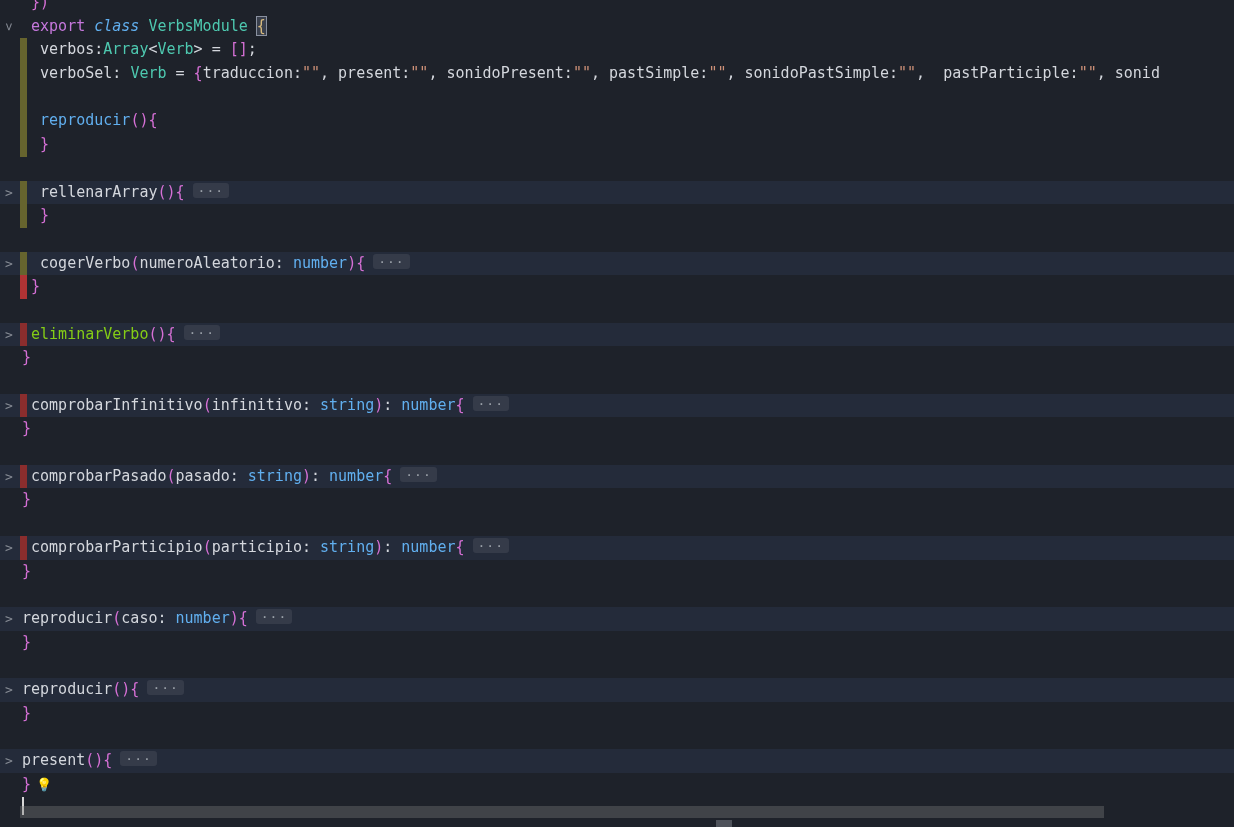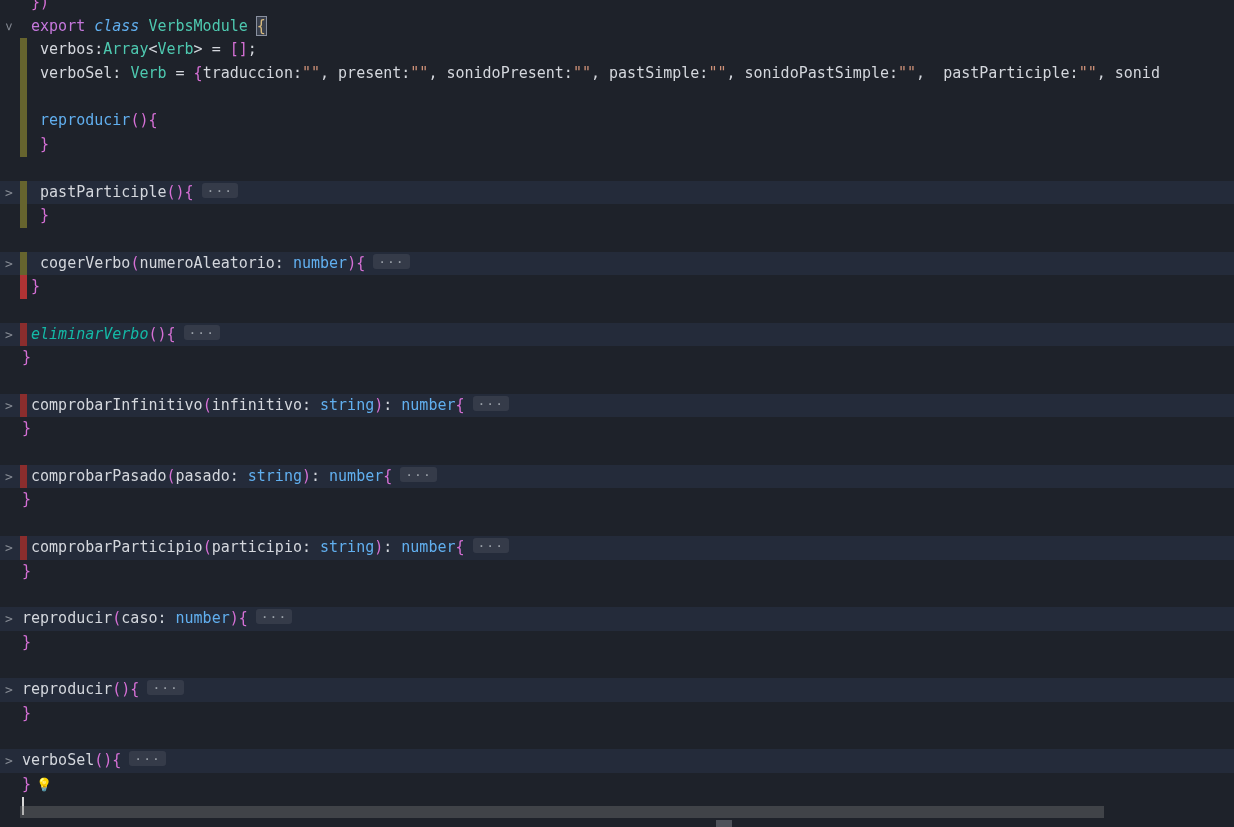--- a/index.html
+++ b/index.html
@@ -47,43 +47,43 @@
 <div class="editor">
   <div class="lines">
       <div class="line"><span class="code"><span style="color: rgb(214, 112, 214);"> })</span></span></div>
       <div class="line"><span class="chevron expanded">&gt;</span><span class="code"><span style="color: rgb(212, 215, 221);"> </span><span style="color: rgb(198, 120, 221);">export</span><span style="color: rgb(212, 215, 221);"> </span><span style="color: rgb(97, 175, 239); font-style: italic;">class</span><span style="color: rgb(212, 215, 221);"> </span><span style="color: rgb(78, 201, 176);">VerbsModule</span><span style="color: rgb(212, 215, 221);"> </span><span class="bracket-match" style="color: rgb(215, 186, 125);">{</span></span></div>
       <div class="line"><span class="gutter-mark" style="background: rgb(102, 100, 46);"></span><span class="code"><span style="color: rgb(212, 215, 221);">  verbos:</span><span style="color: rgb(78, 201, 176);">Array</span><span style="color: rgb(212, 215, 221);">&lt;</span><span style="color: rgb(78, 201, 176);">Verb</span><span style="color: rgb(212, 215, 221);">&gt; = </span><span style="color: rgb(214, 112, 214);">[]</span><span style="color: rgb(212, 215, 221);">;</span></span></div>
       <div class="line"><span class="gutter-mark" style="background: rgb(102, 100, 46);"></span><span class="code"><span style="color: rgb(212, 215, 221);">  verboSel: </span><span style="color: rgb(78, 201, 176);">Verb</span><span style="color: rgb(212, 215, 221);"> = </span><span style="color: rgb(214, 112, 214);">{</span><span style="color: rgb(212, 215, 221);">traduccion:</span><span style="color: rgb(206, 145, 120);">""</span><span style="color: rgb(212, 215, 221);">, present:</span><span style="color: rgb(206, 145, 120);">""</span><span style="color: rgb(212, 215, 221);">, sonidoPresent:</span><span style="color: rgb(206, 145, 120);">""</span><span style="color: rgb(212, 215, 221);">, pastSimple:</span><span style="color: rgb(206, 145, 120);">""</span><span style="color: rgb(212, 215, 221);">, sonidoPastSimple:</span><span style="color: rgb(206, 145, 120);">""</span><span style="color: rgb(212, 215, 221);">,  pastParticiple:</span><span style="color: rgb(206, 145, 120);">""</span><span style="color: rgb(212, 215, 221);">, sonid</span></span></div>
       <div class="line"><span class="gutter-mark" style="background: rgb(102, 100, 46);"></span></div>
       <div class="line"><span class="gutter-mark" style="background: rgb(102, 100, 46);"></span><span class="code"><span style="color: rgb(212, 215, 221);">  </span><span style="color: rgb(97, 175, 239);">reproducir</span><span style="color: rgb(214, 112, 214);">(){</span></span></div>
       <div class="line"><span class="gutter-mark" style="background: rgb(102, 100, 46);"></span><span class="code"><span style="color: rgb(214, 112, 214);">  }</span></span></div>
       <div class="line"><span class="code"></span></div>
-      <div class="line folded"><span class="chevron collapsed">&gt;</span><span class="gutter-mark" style="background: rgb(102, 100, 46);"></span><span class="code"><span style="color: rgb(212, 215, 221);">  pastParticiple</span><span style="color: rgb(214, 112, 214);">(){</span><span class="fold-badge">···</span></span></div>
+      <div class="line folded"><span class="chevron collapsed">&gt;</span><span class="gutter-mark" style="background: rgb(102, 100, 46);"></span><span class="code"><span style="color: rgb(212, 215, 221);">  rellenarArray</span><span style="color: rgb(214, 112, 214);">(){</span><span class="fold-badge">···</span></span></div>
       <div class="line"><span class="gutter-mark" style="background: rgb(102, 100, 46);"></span><span class="code"><span style="color: rgb(214, 112, 214);">  }</span></span></div>
       <div class="line"><span class="code"></span></div>
       <div class="line folded"><span class="chevron collapsed">&gt;</span><span class="gutter-mark" style="background: rgb(102, 100, 46);"></span><span class="code"><span style="color: rgb(212, 215, 221);">  cogerVerbo</span><span style="color: rgb(214, 112, 214);">(</span><span style="color: rgb(212, 215, 221);">numeroAleatorio: </span><span style="color: rgb(97, 175, 239);">number</span><span style="color: rgb(214, 112, 214);">){</span><span class="fold-badge">···</span></span></div>
       <div class="line"><span class="gutter-mark" style="background: rgb(176, 51, 52);"></span><span class="code"><span style="color: rgb(214, 112, 214);"> }</span></span></div>
       <div class="line"><span class="code"></span></div>
-      <div class="line folded"><span class="chevron collapsed">&gt;</span><span class="gutter-mark" style="background: rgb(138, 45, 45);"></span><span class="code"><span style="color: #14b8a6; font-style: italic;"> eliminarVerbo</span><span style="color: rgb(214, 112, 214);">(){</span><span class="fold-badge">···</span></span></div>
+      <div class="line folded"><span class="chevron collapsed">&gt;</span><span class="gutter-mark" style="background: rgb(138, 45, 45);"></span><span class="code"><span style="color: #84cc16;"> eliminarVerbo</span><span style="color: rgb(214, 112, 214);">(){</span><span class="fold-badge">···</span></span></div>
       <div class="line"><span class="code"><span style="color: rgb(214, 112, 214);">}</span></span></div>
       <div class="line"><span class="code"></span></div>
       <div class="line folded"><span class="chevron collapsed">&gt;</span><span class="gutter-mark" style="background: rgb(138, 45, 45);"></span><span class="code"><span style="color: rgb(212, 215, 221);"> comprobarInfinitivo</span><span style="color: rgb(214, 112, 214);">(</span><span style="color: rgb(212, 215, 221);">infinitivo: </span><span style="color: rgb(97, 175, 239);">string</span><span style="color: rgb(214, 112, 214);">)</span><span style="color: rgb(212, 215, 221);">: </span><span style="color: rgb(97, 175, 239);">number</span><span style="color: rgb(214, 112, 214);">{</span><span class="fold-badge">···</span></span></div>
       <div class="line"><span class="code"><span style="color: rgb(214, 112, 214);">}</span></span></div>
       <div class="line"><span class="code"></span></div>
       <div class="line folded"><span class="chevron collapsed">&gt;</span><span class="gutter-mark" style="background: rgb(138, 45, 45);"></span><span class="code"><span style="color: rgb(212, 215, 221);"> comprobarPasado</span><span style="color: rgb(214, 112, 214);">(</span><span style="color: rgb(212, 215, 221);">pasado: </span><span style="color: rgb(97, 175, 239);">string</span><span style="color: rgb(214, 112, 214);">)</span><span style="color: rgb(212, 215, 221);">: </span><span style="color: rgb(97, 175, 239);">number</span><span style="color: rgb(214, 112, 214);">{</span><span class="fold-badge">···</span></span></div>
       <div class="line"><span class="code"><span style="color: rgb(214, 112, 214);">}</span></span></div>
       <div class="line"><span class="code"></span></div>
       <div class="line folded"><span class="chevron collapsed">&gt;</span><span class="gutter-mark" style="background: rgb(138, 45, 45);"></span><span class="code"><span style="color: rgb(212, 215, 221);"> comprobarParticipio</span><span style="color: rgb(214, 112, 214);">(</span><span style="color: rgb(212, 215, 221);">participio: </span><span style="color: rgb(97, 175, 239);">string</span><span style="color: rgb(214, 112, 214);">)</span><span style="color: rgb(212, 215, 221);">: </span><span style="color: rgb(97, 175, 239);">number</span><span style="color: rgb(214, 112, 214);">{</span><span class="fold-badge">···</span></span></div>
       <div class="line"><span class="code"><span style="color: rgb(214, 112, 214);">}</span></span></div>
       <div class="line"><span class="code"></span></div>
       <div class="line folded"><span class="chevron collapsed">&gt;</span><span class="code"><span style="color: rgb(212, 215, 221);">reproducir</span><span style="color: rgb(214, 112, 214);">(</span><span style="color: rgb(212, 215, 221);">caso: </span><span style="color: rgb(97, 175, 239);">number</span><span style="color: rgb(214, 112, 214);">){</span><span class="fold-badge">···</span></span></div>
       <div class="line"><span class="code"><span style="color: rgb(214, 112, 214);">}</span></span></div>
       <div class="line"><span class="code"></span></div>
       <div class="line folded"><span class="chevron collapsed">&gt;</span><span class="code"><span style="color: rgb(212, 215, 221);">reproducir</span><span style="color: rgb(214, 112, 214);">(){</span><span class="fold-badge">···</span></span></div>
       <div class="line"><span class="code"><span style="color: rgb(214, 112, 214);">}</span></span></div>
       <div class="line"><span class="code"></span></div>
-      <div class="line folded"><span class="chevron collapsed">&gt;</span><span class="code"><span style="color: rgb(212, 215, 221);">verboSel</span><span style="color: rgb(214, 112, 214);">(){</span><span class="fold-badge">···</span></span></div>
+      <div class="line folded"><span class="chevron collapsed">&gt;</span><span class="code"><span style="color: rgb(212, 215, 221);">present</span><span style="color: rgb(214, 112, 214);">(){</span><span class="fold-badge">···</span></span></div>
       <div class="line"><span class="code"><span style="color: rgb(214, 112, 214);">}</span><span class="bulb">💡</span></span></div>
       <div class="line"><span class="code"><span class="caret"></span></span></div>
     </div>
   <div class="hscroll"></div>
   <div class="notch"></div>
 </div>
 
 </body></html>

